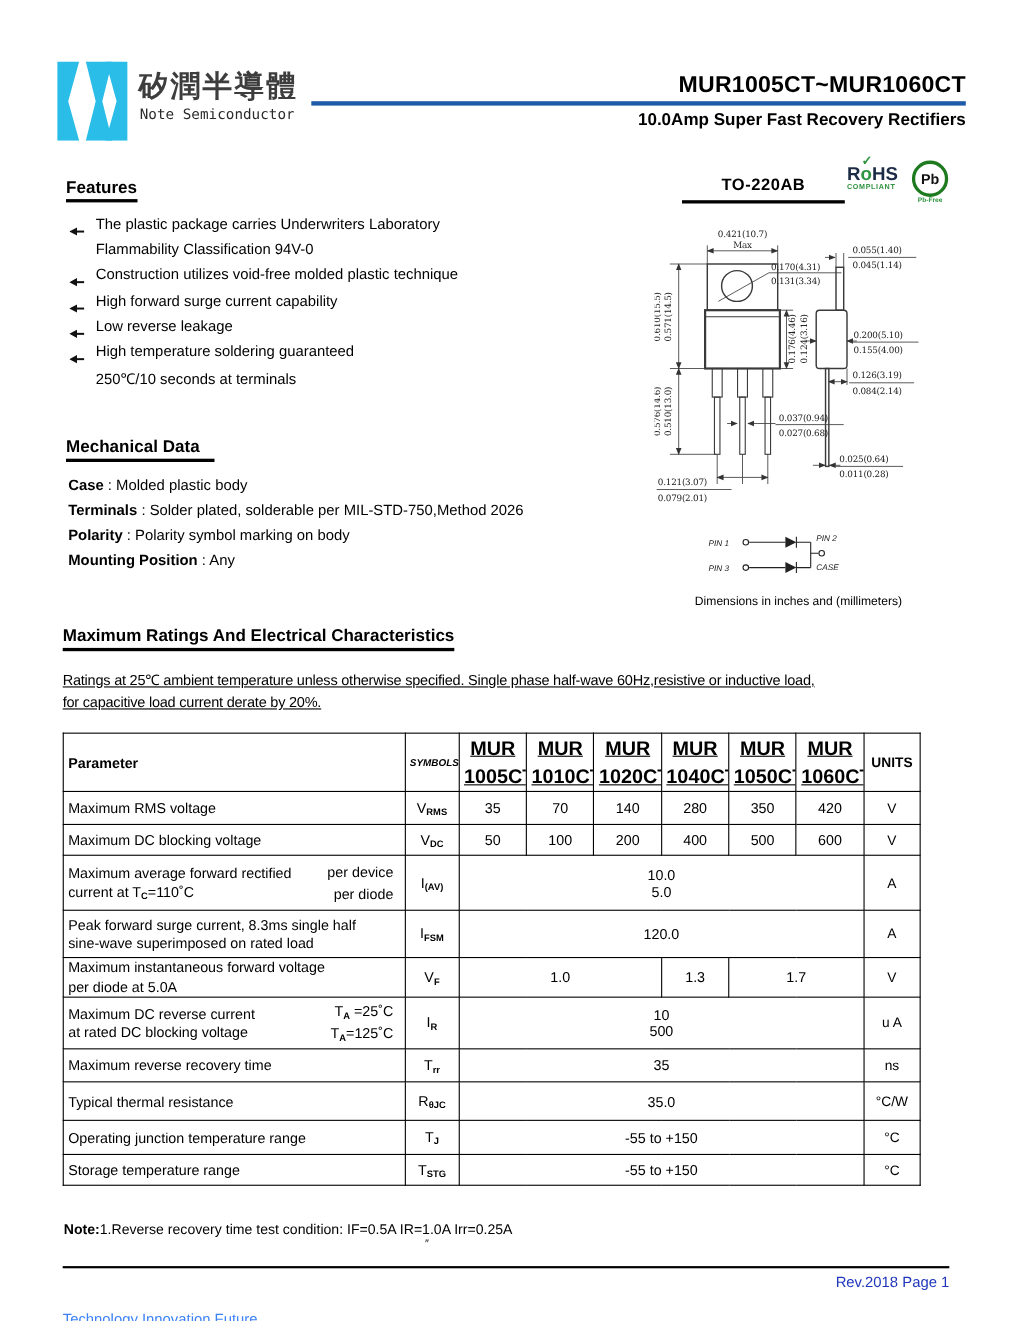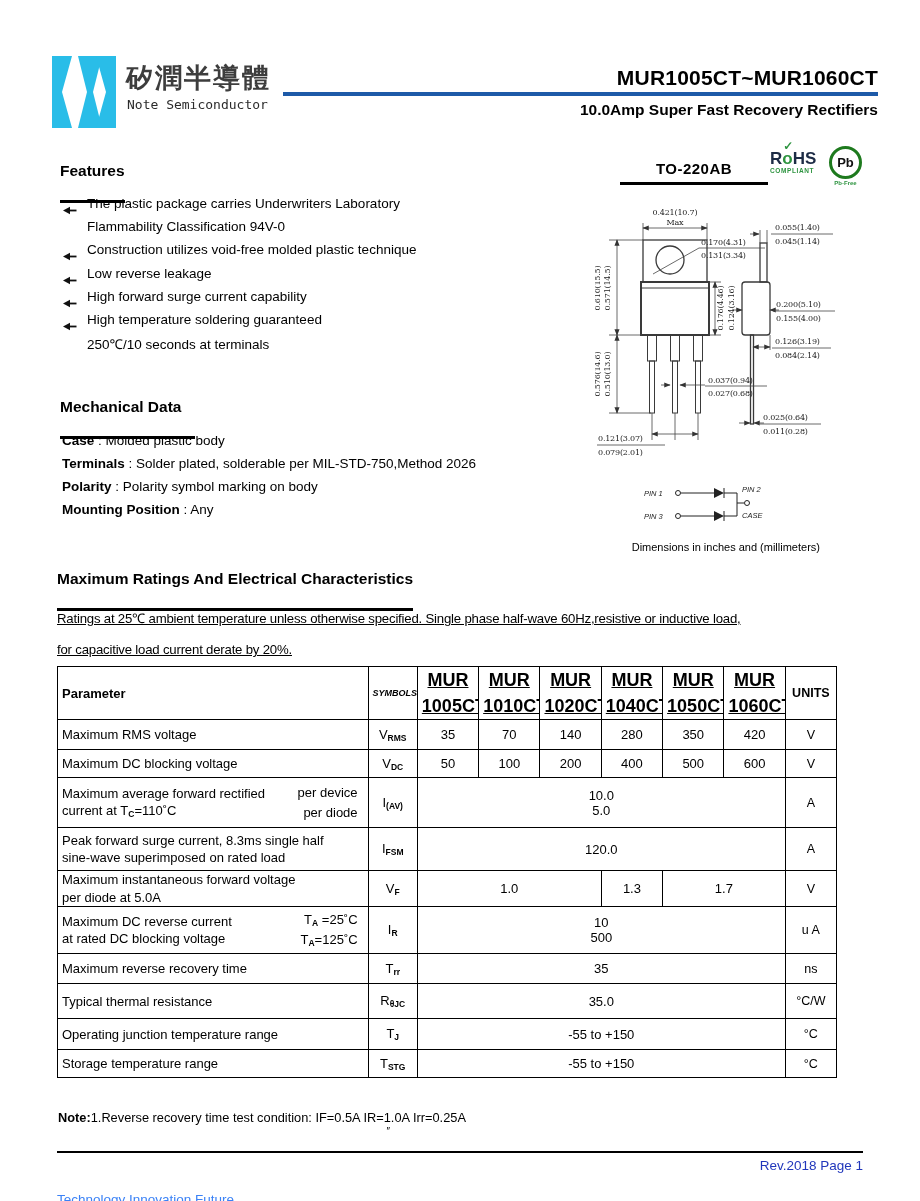--- a/index.html
+++ b/index.html
@@ -6,21 +6,21 @@
   body{position:relative;width:920px;height:1201px;background:#fff;overflow:hidden;
        font-family:"Liberation Sans",sans-serif;color:#000;}
   .abs{position:absolute;}
   
   .cjk{font-size:27px;font-weight:600;color:#3d3d3d;letter-spacing:2px;}
   .logo-en{font-family:"DejaVu Sans Mono",monospace;font-size:13px;color:#2b2b2b;}
   .doc-title{font-size:21px;font-weight:bold;letter-spacing:.2px;}
   .doc-sub{font-size:15.5px;font-weight:bold;}
   .title-rule{height:4px;}
   
-  .h-sec{font-size:15.5px;font-weight:bold;border-bottom:3.5px solid #000;padding-bottom:20px;display:inline-block;}
+  .h-sec{font-size:15.5px;font-weight:bold;border-bottom:3.5px solid #000;padding-bottom:1px;display:inline-block;}
   
   .feat-line{display:flex;align-items:flex-start;height:23.2px;font-size:13.5px;}
   .fb{width:24px;padding-top:7px;flex:0 0 24px;}
   
   .mech-line{height:23px;font-size:13.5px;}
   .mech-line b{font-weight:bold;}
   
   .to220{font-size:15px;font-weight:bold;letter-spacing:.5px;text-align:center;}
   .rohs-word{font-size:17px;font-weight:bold;color:#1c2b45;line-height:1;}
   .rohs-o{color:#2e9440;position:relative;}
@@ -91,28 +91,28 @@
           <polygon points="0,4.5 7,0.8 7,8.2" fill="#111"></polygon>
           <rect x="6.5" y="3.6" width="7" height="1.8" fill="#111"></rect>
         </svg></span>
     <span>Construction utilizes void-free molded plastic technique</span>
   </div>
   <div class="feat-line">
     <span class="fb"><svg width="14" height="9" viewBox="0 0 14 9">
           <polygon points="0,4.5 7,0.8 7,8.2" fill="#111"></polygon>
           <rect x="6.5" y="3.6" width="7" height="1.8" fill="#111"></rect>
         </svg></span>
-    <span>Low reverse leakage</span>
+    <span>High forward surge current capability</span>
   </div>
   <div class="feat-line">
     <span class="fb"><svg width="14" height="9" viewBox="0 0 14 9">
           <polygon points="0,4.5 7,0.8 7,8.2" fill="#111"></polygon>
           <rect x="6.5" y="3.6" width="7" height="1.8" fill="#111"></rect>
         </svg></span>
-    <span>High forward surge current capability</span>
+    <span>Low reverse leakage</span>
   </div>
   <div class="feat-line">
     <span class="fb"><svg width="14" height="9" viewBox="0 0 14 9">
           <polygon points="0,4.5 7,0.8 7,8.2" fill="#111"></polygon>
           <rect x="6.5" y="3.6" width="7" height="1.8" fill="#111"></rect>
         </svg></span>
     <span>High temperature soldering guaranteed</span>
   </div>
   <div class="feat-line">
     <span class="fb"></span>
@@ -267,21 +267,21 @@
 <div class="abs h-sec" style="left:60px;top:398px;padding-right:14px;">Mechanical  Data</div>
 <div class="abs" style="left:62px;top:433px;width:520px;">
   <div class="mech-line"><b>Case</b><span> : Molded plastic body</span></div>
   <div class="mech-line"><b>Terminals</b><span> : Solder plated, solderable per MIL-STD-750,Method 2026</span></div>
   <div class="mech-line"><b>Polarity</b><span> : Polarity symbol  marking on body</span></div>
   <div class="mech-line"><b>Mounting Position</b><span> : Any</span></div>
 </div>
 
 <div class="abs h-sec" style="left:57px;top:570px;">Maximum Ratings And Electrical Characteristics</div>
 <div class="abs intro" style="left:57px;top:609px;width:815px;">Ratings at 25℃ ambient temperature unless otherwise specified. Single phase half-wave 60Hz,resistive or inductive load,</div>
-<div class="abs intro" style="left:57px;top:631px;width:815px;margin-top:11px;">for capacitive load current derate by 20%.</div>
+<div class="abs intro" style="left:57px;top:631px;width:815px;">for capacitive load current derate by 20%.</div>
 
 <table class="ratings abs" style="left:57px;top:666px;">
   <colgroup>
     <col style="width:309px">
       <col style="width:49px">
     <col style="width:61px">
       <col style="width:61px">
       <col style="width:61px">
     <col style="width:61px">
       <col style="width:61px">

